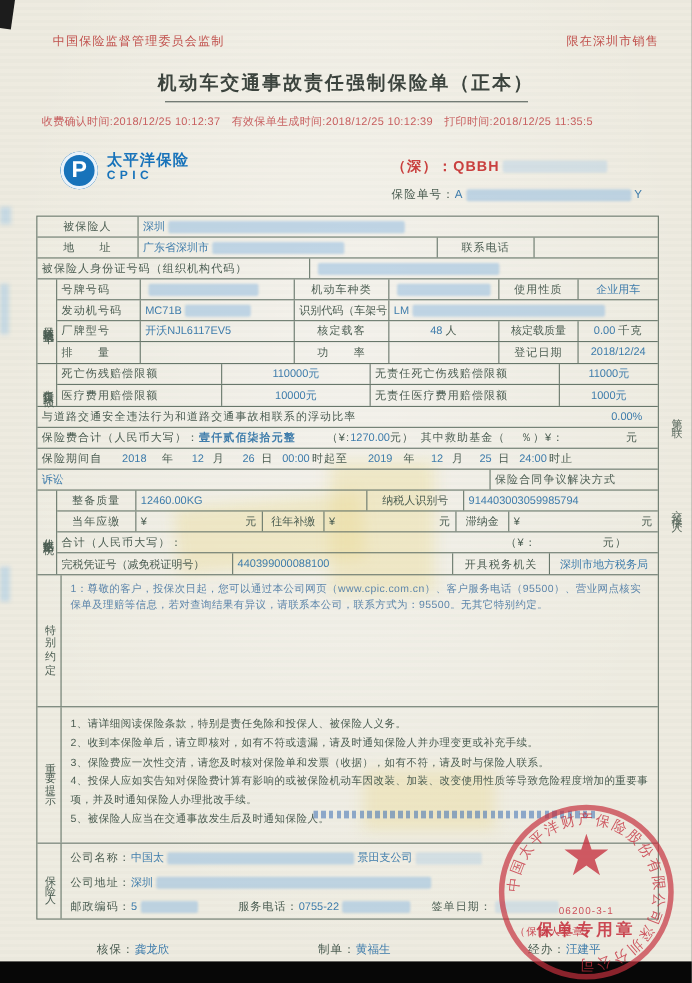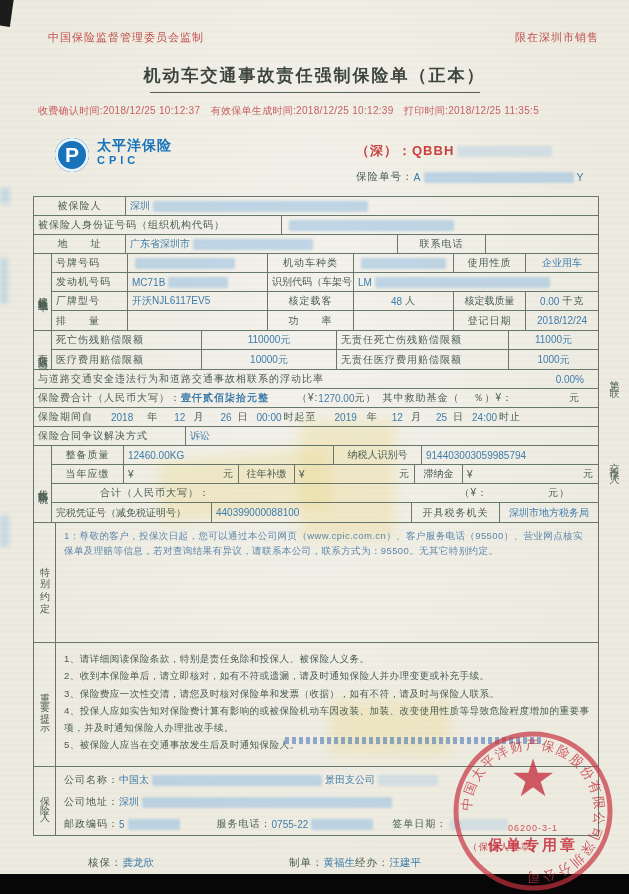--- a/index.html
+++ b/index.html
@@ -135,40 +135,40 @@
       <div class="td center" style="width:92px;">
           <span class="lbl">被保险人</span>
         </div>
       <div class="td grow">
         <span class="val">深圳</span>
         <span class="redact" style="width:215px;"></span>
       </div>
     </div>
 
     <div class="tr">
-      <div class="td" style="width:248px;">
-          <span class="lbl">被保险人身份证号码（组织机构代码）</span>
-        </div>
-      <div class="td grow">
-          <span class="redact" style="width:165px;"></span>
-        </div>
-    </div>
-
-    <div class="tr">
       <div class="td center" style="width:92px;">
           <span class="lbl">地　　址</span>
         </div>
       <div class="td grow">
         <span class="val">广东省深圳市</span>
         <span class="redact" style="width:120px;"></span>
       </div>
       <div class="td center" style="width:88px;">
           <span class="lbl">联系电话</span>
         </div>
       <div class="td" style="width:112px;"></div>
+    </div>
+
+    <div class="tr">
+      <div class="td" style="width:248px;">
+          <span class="lbl">被保险人身份证号码（组织机构代码）</span>
+        </div>
+      <div class="td grow">
+          <span class="redact" style="width:165px;"></span>
+        </div>
     </div>
 
     <div class="section">
       <div class="side w18">
           <span style="letter-spacing:1px;">被保险机动车</span>
         </div>
       <div class="sec-rows">
         <div class="tr">
           <div class="td" style="width:76px;">
               <span class="lbl">号牌号码</span>
@@ -318,25 +318,25 @@
         <span class="val" style="margin:0 8px 0 14px;">12</span>
         <span class="lbl">月</span>
         <span class="val" style="margin:0 6px 0 14px;">25</span>
         <span class="lbl">日</span>
         <span class="val" style="margin:0 2px 0 8px;">24:00</span>
         <span class="lbl">时止</span>
       </div>
     </div>
 
     <div class="tr">
+      <div class="td grow">
+          <span class="val">诉讼</span>
+        </div>
       <div class="td" style="width:152px;">
           <span class="lbl">保险合同争议解决方式</span>
-        </div>
-      <div class="td grow">
-          <span class="val">诉讼</span>
         </div>
     </div>
 
     <div class="section">
       <div class="side w18">
           <span style="letter-spacing:1px;">代收车船税</span>
         </div>
       <div class="sec-rows">
         <div class="tr">
           <div class="td center" style="width:72px;">
@@ -369,21 +369,21 @@
             </div>
           <div class="td center" style="width:48px;">
               <span class="lbl" style="letter-spacing:0;">滞纳金</span>
             </div>
           <div class="td grow">
               <span class="lbl">¥</span>
               <span class="lbl rt">元</span>
             </div>
         </div>
         <div class="tr">
-          <div class="td grow" style="border-right:none;margin-left:44px;">
+          <div class="td grow" style="border-right:none;">
             <span class="lbl">合计（人民币大写）：</span>
             <span class="lbl rt" style="margin-right:60px;">（¥：</span>
             <span class="lbl" style="margin-right:24px;">元）</span>
           </div>
         </div>
         <div class="tr">
           <div class="td" style="width:160px;">
               <span class="lbl" style="letter-spacing:0;">完税凭证号（减免税证明号）</span>
             </div>
           <div class="td" style="width:200px;">
@@ -454,21 +454,21 @@
 
   <div class="abs footer-line">
     <div class="footer-item" style="margin-left:55px;">
       <span class="lbl">核保：</span>
       <span class="val">龚龙欣</span>
     </div>
     <div class="footer-item" style="margin-left:135px;">
       <span class="lbl">制单：</span>
       <span class="val">黄福生</span>
     </div>
-    <div class="footer-item" style="">
+    <div class="footer-item" style="margin-left:125px;">
       <span class="lbl">经办：</span>
       <span class="val">汪建平</span>
     </div>
   </div>
 
   <div class="abs strip" style="top:372px;"><span>第三联</span></div>
   <div class="abs strip" style="top:455px;"><span>交投保人</span></div>
 
   <div class="abs overprint"></div>
 

